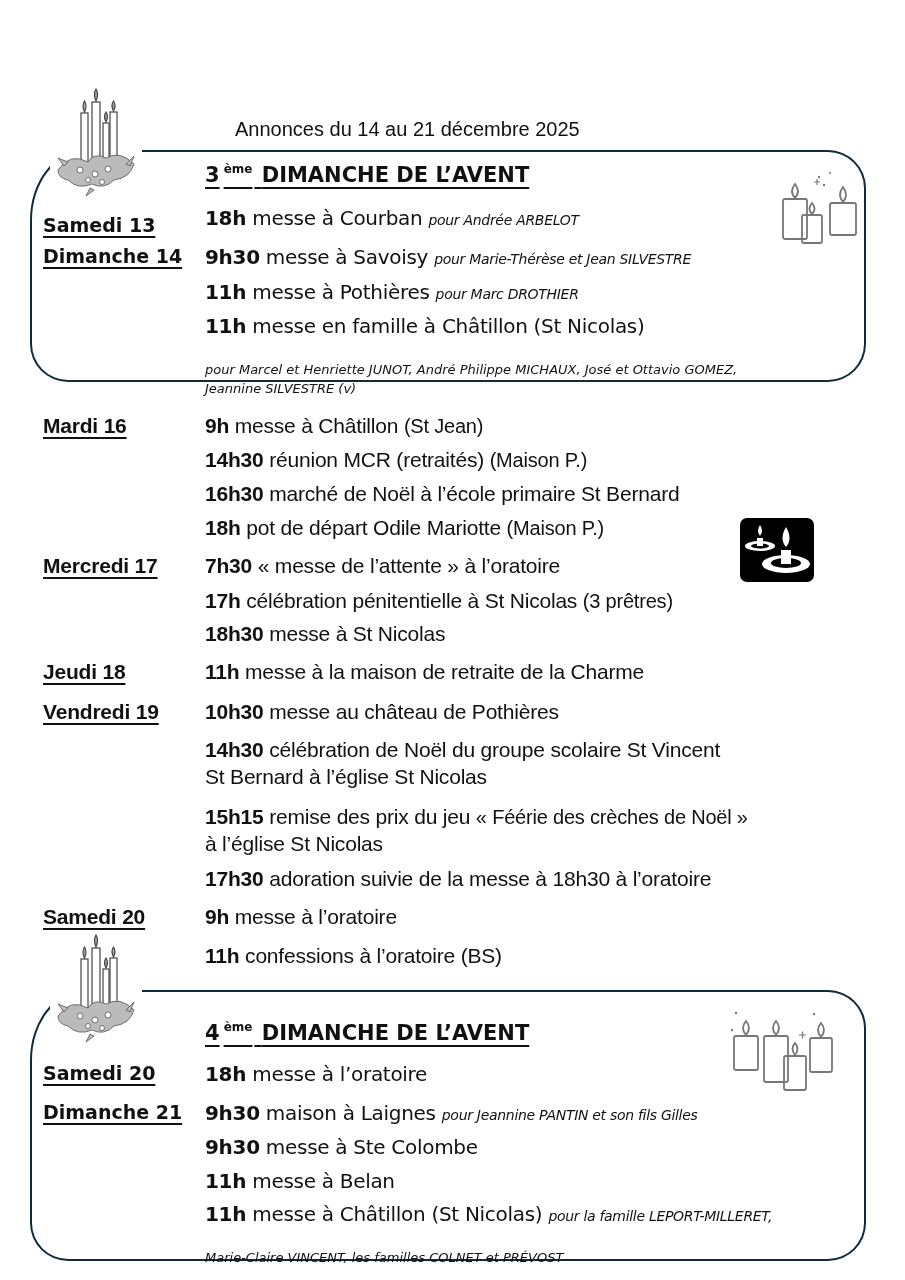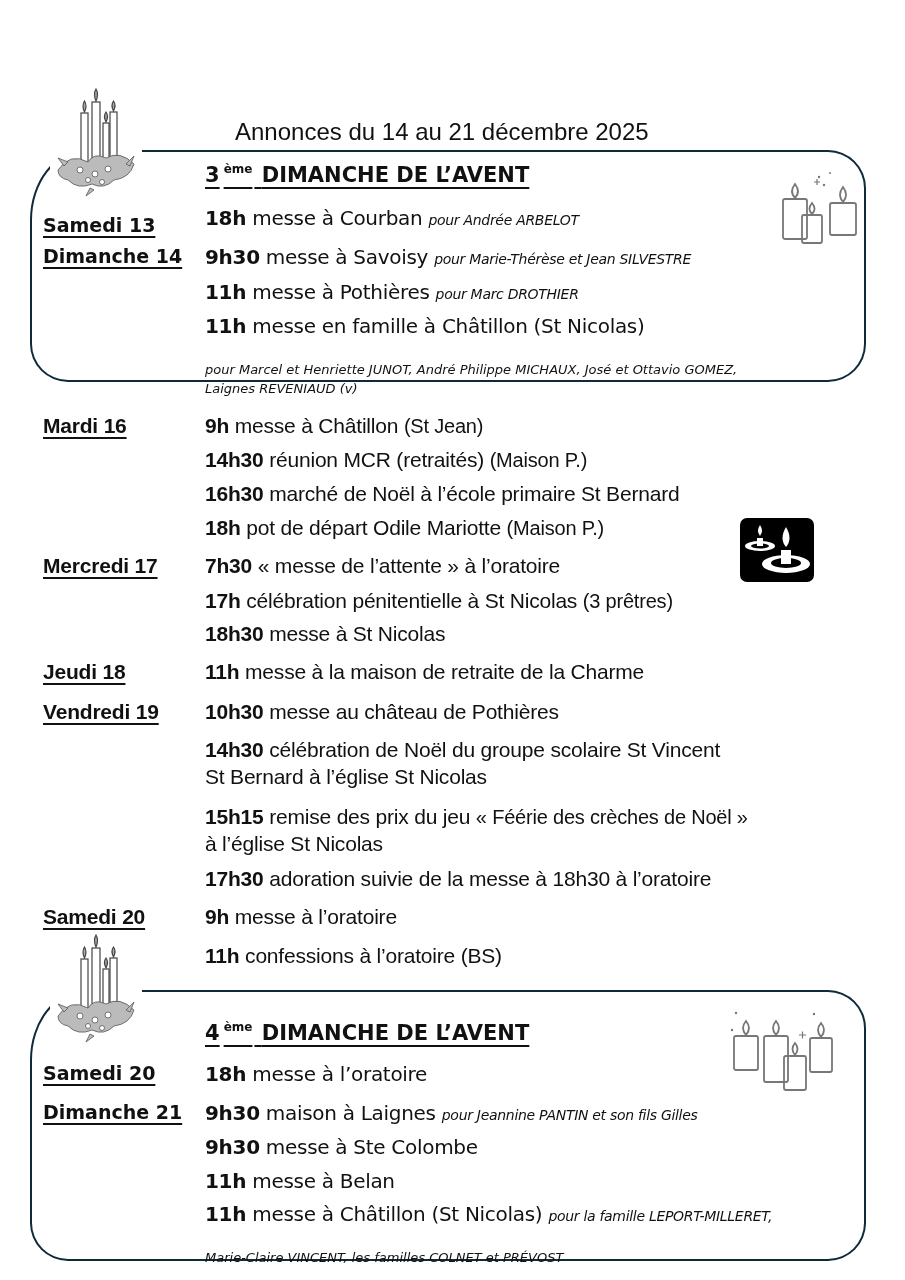--- a/index.html
+++ b/index.html
@@ -1,18 +1,18 @@
 <!DOCTYPE html>
 <html><head>
 <meta charset="utf-8">
 <style>
   html, body { margin: 0; padding: 0; background: #ffffff; }
   body { width: 905px; height: 1280px; position: relative; overflow: hidden; color: #111; font-family: "DejaVu Sans", sans-serif; }
   .title { position: absolute; right: 62px; top: 14px; text-align: right; font-family: "DejaVu Serif", serif; font-style: italic; font-size: 33px; line-height: 44px; color: #111; letter-spacing: -0.3px; }
-  .subtitle { position: absolute; left: 235px; top: 118px; font-family: "Liberation Sans", sans-serif; font-size: 24px; color: #111; }
+  .subtitle { position: absolute; left: 235px; top: 118px; font-family: "Liberation Sans", sans-serif; font-size: 20px; color: #111; }
   .frame { position: absolute; border: 2px solid #0f2a3a; border-radius: 38px; box-sizing: border-box; }
   .frame1 { left: 30px; top: 150px; width: 836px; height: 232px; border-top-left-radius: 55px 70px; }
   .frame2 { left: 30px; top: 990px; width: 836px; height: 271px; border-top-left-radius: 55px 70px; }
   .frame-gap { position: absolute; background: #fff; }
   .gap1 { left: 50px; top: 140px; width: 92px; height: 30px; }
   .gap2 { left: 50px; top: 980px; width: 92px; height: 30px; }
   .wreath { position: absolute; width: 90px; height: 110px; }
   .wreath1 { left: 50px; top: 88px; }
   .wreath2 { left: 50px; top: 934px; }
   .icon-candles { position: absolute; }
@@ -155,21 +155,21 @@
   <b>11h</b>
   <span>messe à Pothières</span>
   <span class="it">pour Marc DROTHIER</span>
 </div>
 <div class="ev" style="top:314px">
   <b>11h</b>
   <span>messe en famille à Châtillon</span>
   <span class="sm">(St Nicolas)</span>
 </div>
 <div class="it2" style="top:340px">pour Marcel et Henriette JUNOT, André Philippe MICHAUX, José et Ottavio GOMEZ,</div>
-<div class="it2" style="top:359px">Laignes REVENIAUD (v)</div>
+<div class="it2" style="top:359px">Jeannine SILVESTRE (v)</div>
 
 <div class="day cond" style="top:414px">Mardi 16</div>
 <div class="ev cond" style="top:414px"><b>9h</b> <span>messe à Châtillon</span> <span class="sm">(St Jean)</span></div>
 <div class="ev cond" style="top:448px"><b>14h30</b> <span>réunion MCR (retraités)</span> <span class="sm">(Maison P.)</span></div>
 <div class="ev cond" style="top:482px"><b>16h30</b> <span>marché de Noël à l’école primaire St Bernard</span></div>
 <div class="ev cond" style="top:516px"><b>18h</b> <span>pot de départ Odile Mariotte</span> <span class="sm">(Maison P.)</span></div>
 
 <div class="day cond" style="top:554px">Mercredi 17</div>
 <div class="ev cond" style="top:554px"><b>7h30</b> <span>« messe de l’attente » à l’oratoire</span></div>
 <div class="ev cond" style="top:589px"><b>17h</b> <span>célébration pénitentielle à St Nicolas</span> <span class="sm">(3 prêtres)</span></div>

